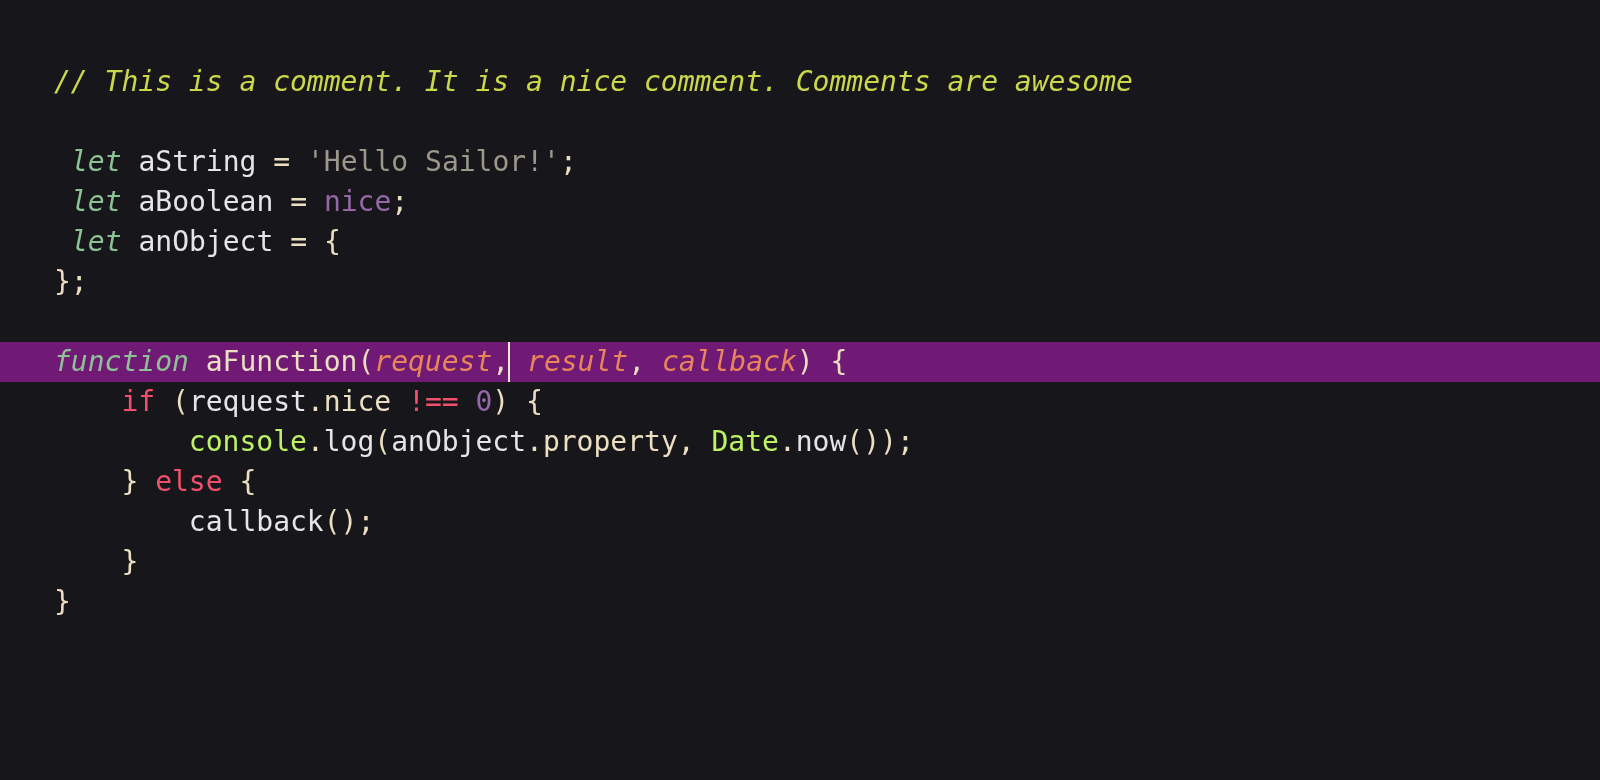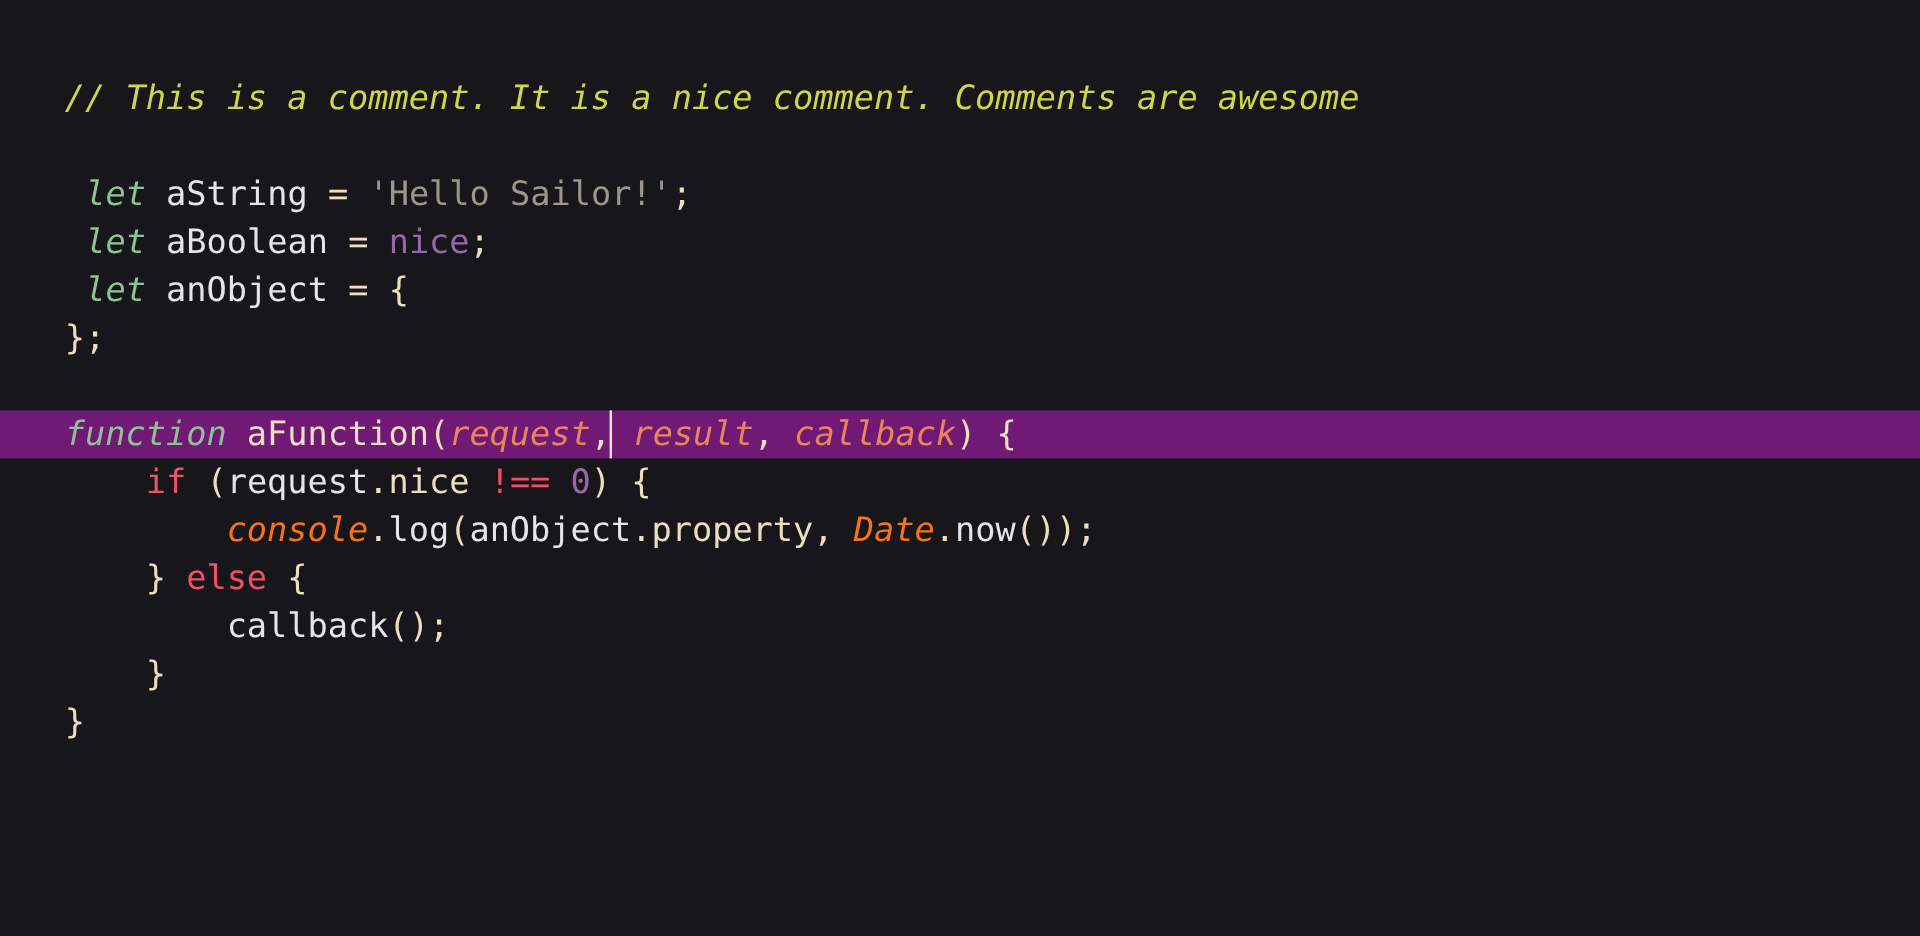--- a/index.html
+++ b/index.html
@@ -37,21 +37,21 @@
   .fn-name       { color: #EBDEC1; }
   .ident         { color: #e5e5e5; }
   .op            { color: #EBDEC1; }
   .op-cmp        { color: #F0506B; }
   .punct         { color: #EBDEC1; }
   .number        { color: #9768A9; }
   .string        { color: #9C978A; }
   .boolean       { color: #9768A9; }
   .prop          { color: #EBDEC1; }
   .param         { color: #E8855A; font-style: italic; }
-  .builtin       { color: #f97316; font-style: italic; }
+  .builtin       { color: #bef264; }
   .cursor {
     border-left: 2px solid #ECE7D9;
     height: 40px;
     display: inline-block;
     vertical-align: top;
     margin-left: -1px;
   }
 </style>
 </head>
 <body>

